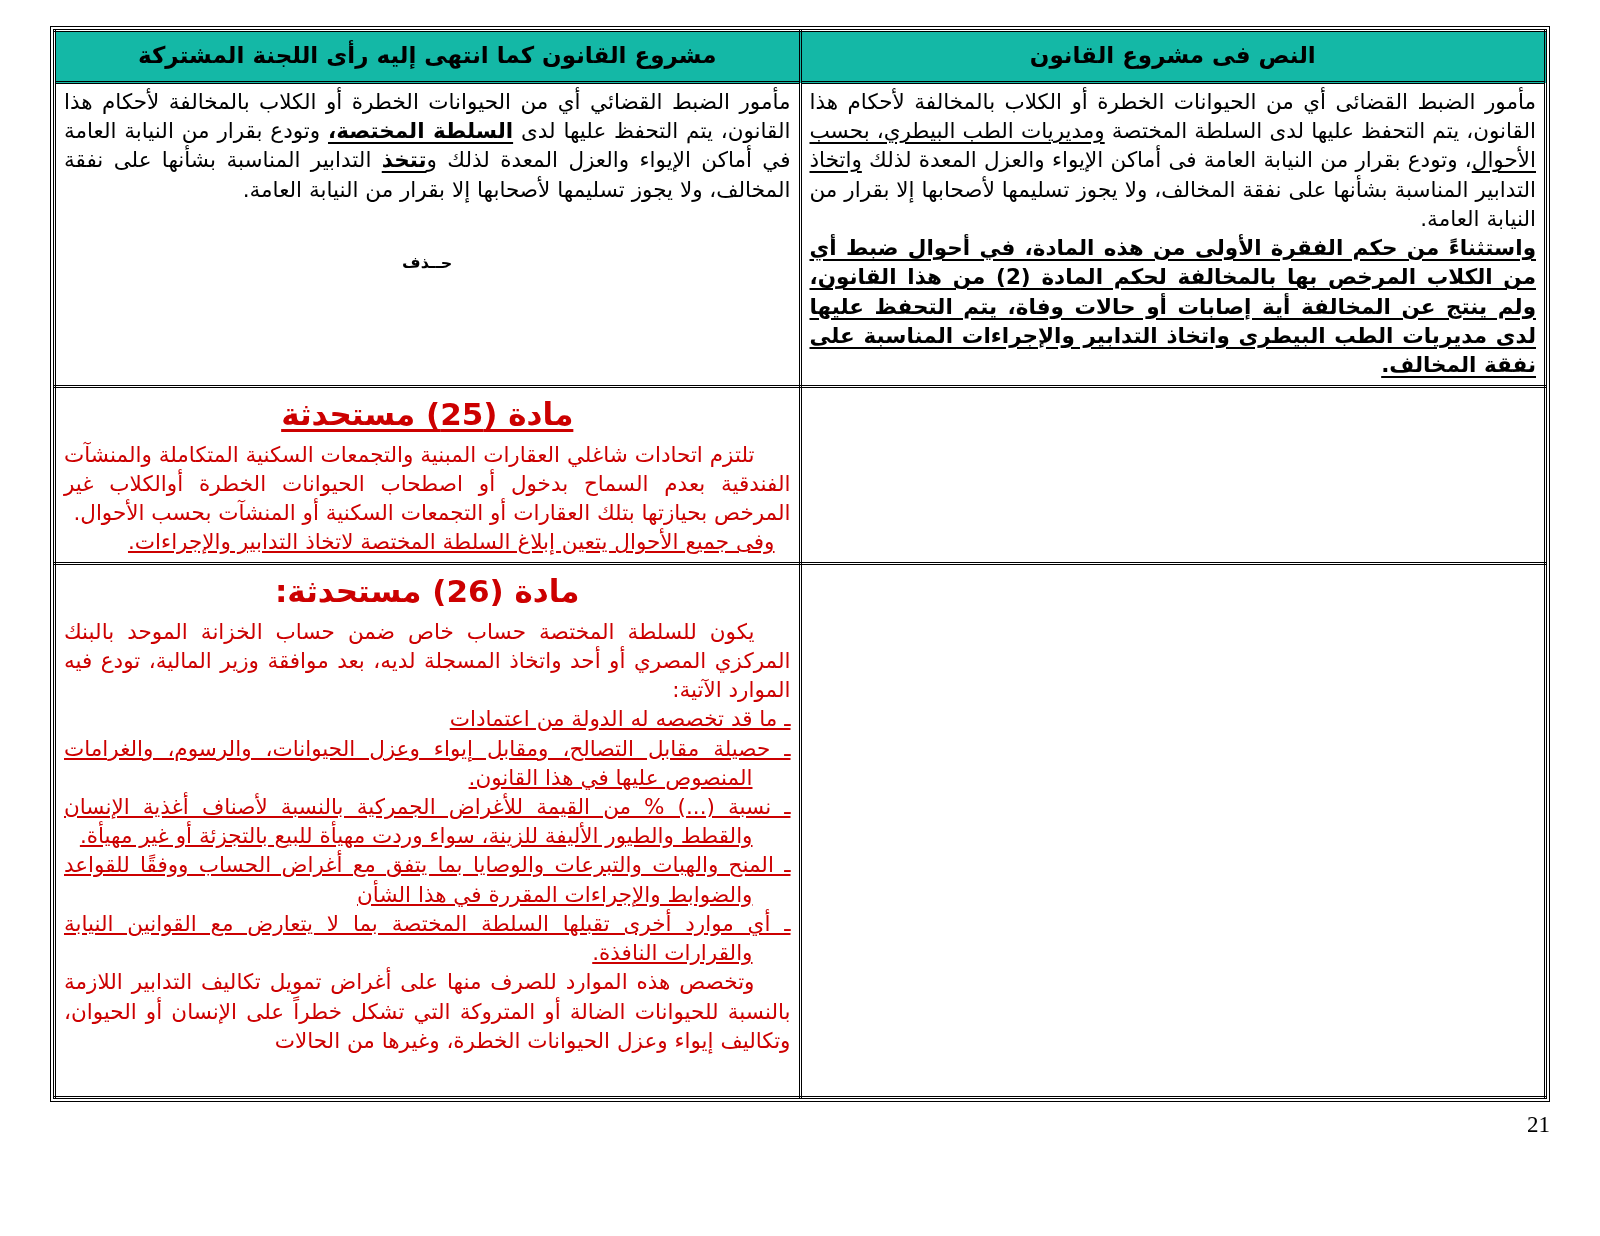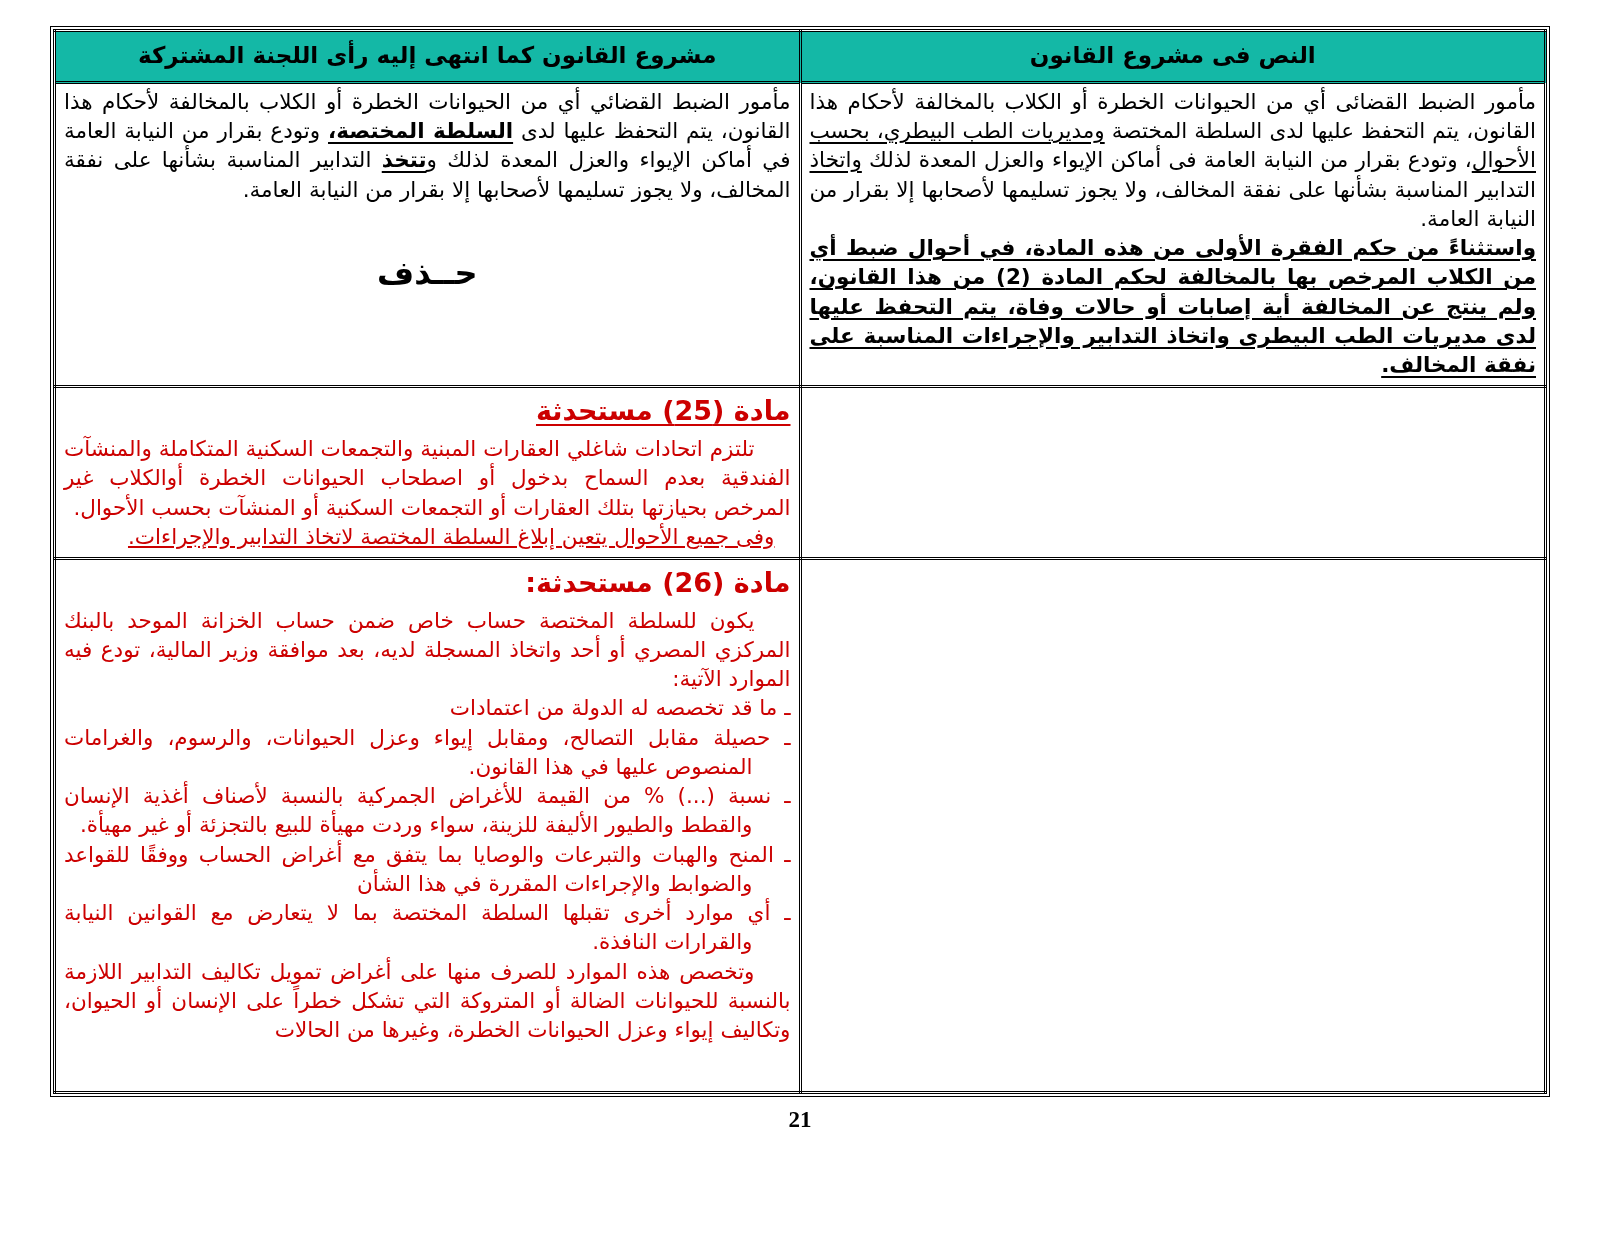--- a/index.html
+++ b/index.html
@@ -43,42 +43,42 @@
   tr.r1{height:296px;}
   tr.r2{height:170px;}
   tr.r3{height:534px;}
   p{margin:0;}
   .justify{text-align:justify;text-justify:inter-word;}
   .u{text-decoration:underline;text-underline-offset:4px;}
   .b{font-weight:bold;}
   .red{color:#cc0000;}
   .deleted-word{
     font-weight:bold;
-    font-size:32px;
+    font-size:16px;
     text-align:center;
     margin-top:48px;
     letter-spacing:1px;
   }
   .article-title{
     font-weight:bold;
-    font-size:27px;
+    font-size:31px;
+    text-align:center;
     margin:2px 0 4px 0;
   }
   .indent{text-indent:36px;}
   .small-indent{text-indent:16px;text-decoration:underline;}
   .item{
     padding-right:38px;
     text-indent:-38px;
+    text-decoration:underline;
   }
   .page-number{
-    text-align:center;
     font-family:"Liberation Serif","DejaVu Serif",serif;
     font-size:23px;
     margin-top:10px;
-    font-weight:bold;
   }
 </style>
 </head>
 <body>
 
 <div class="sheet">
   <div class="table-frame">
     <table class="compare">
       <colgroup>
         <col style="width:50%">

